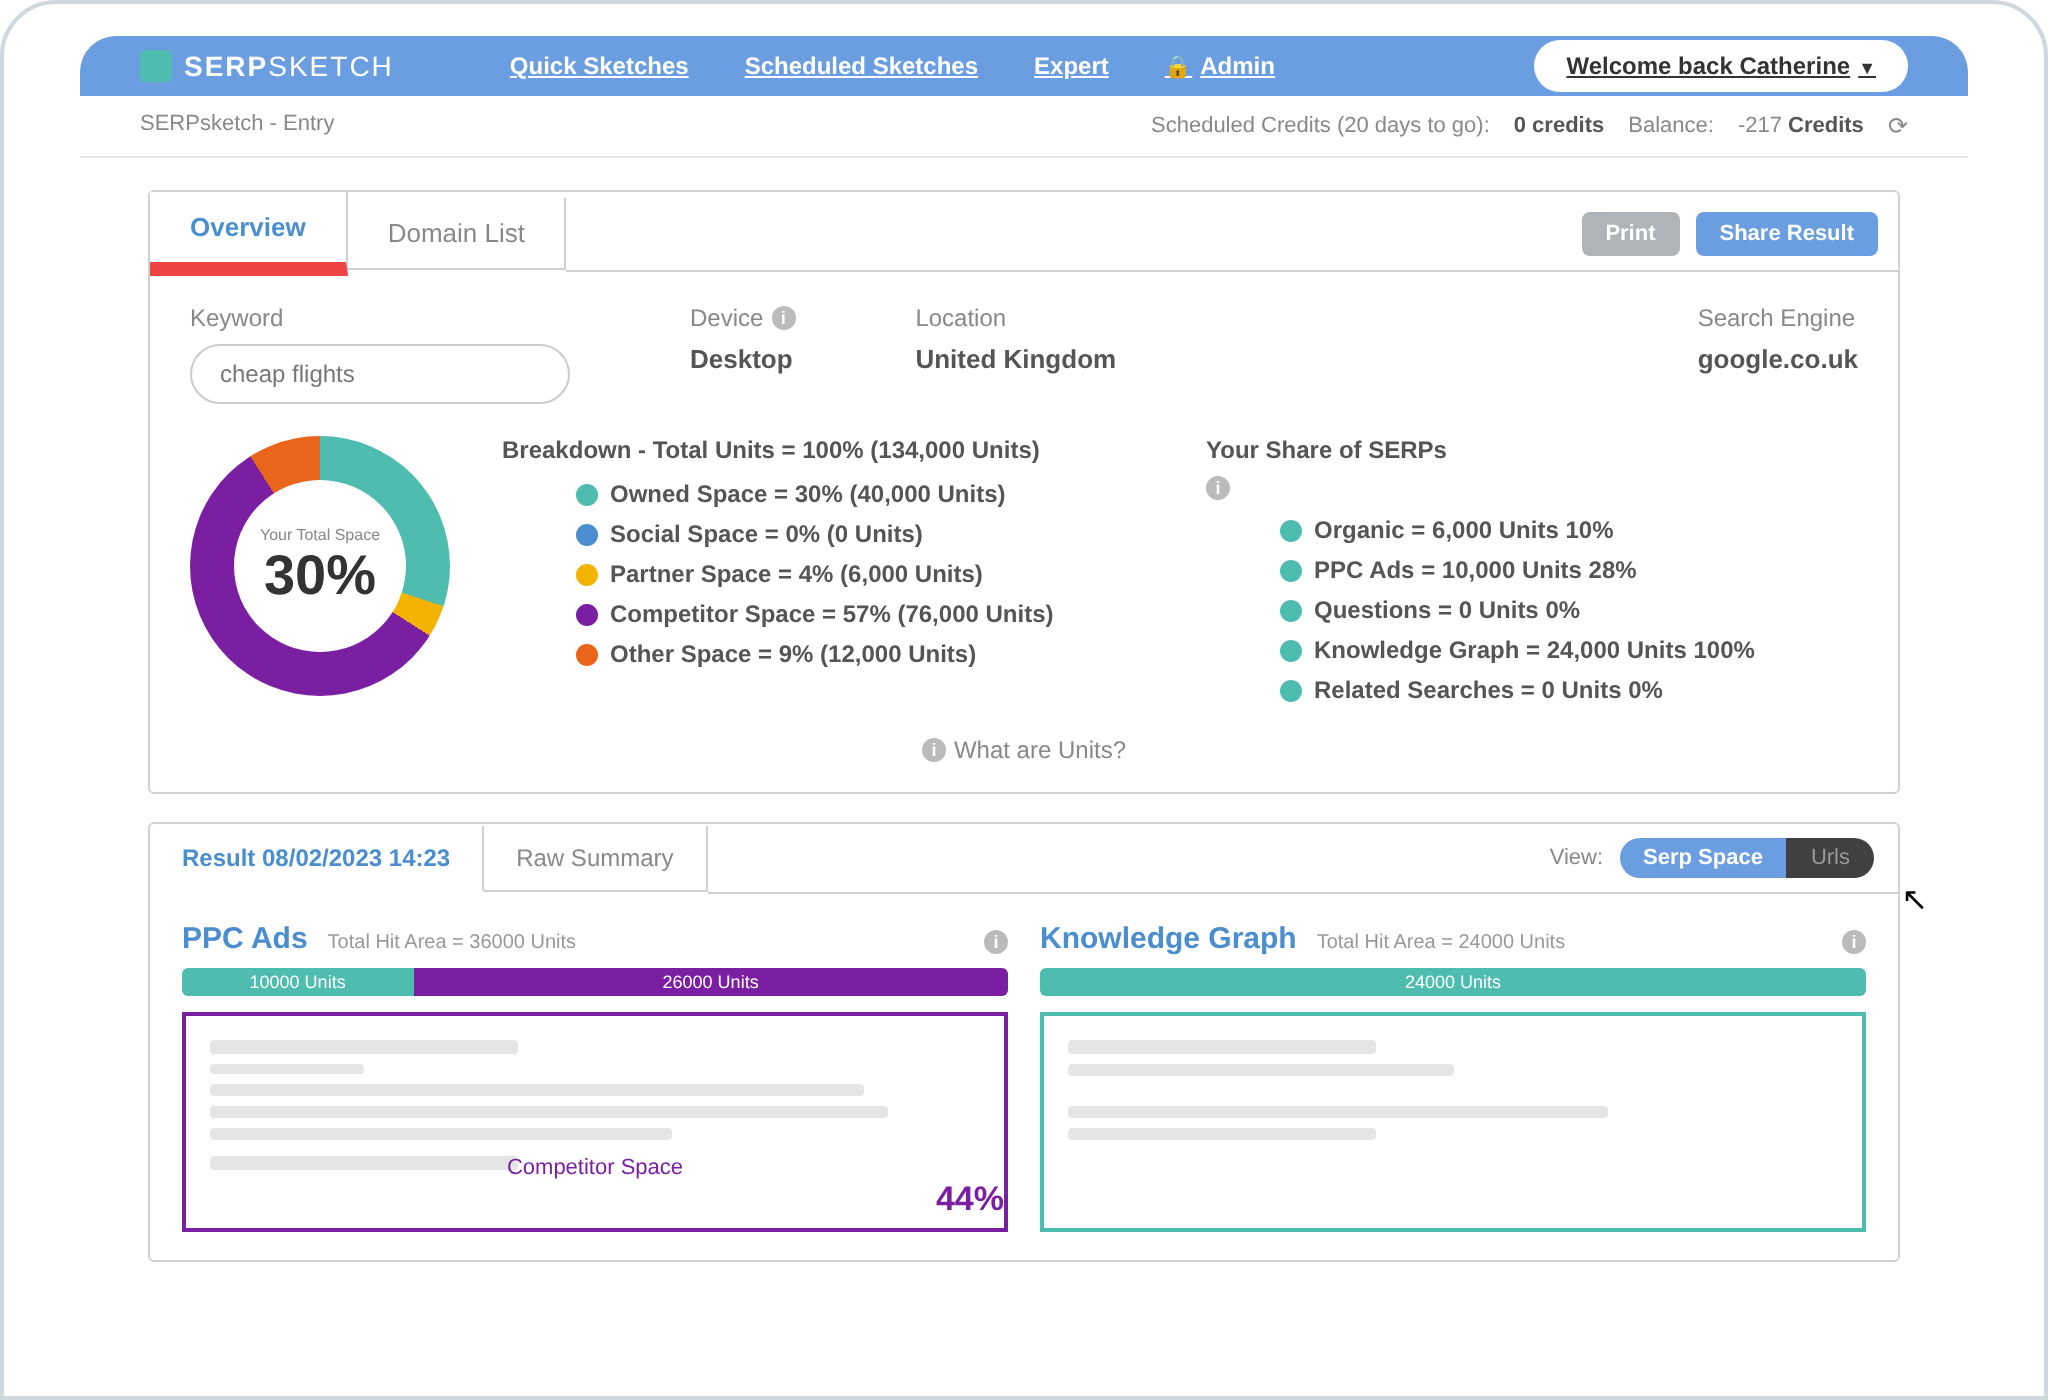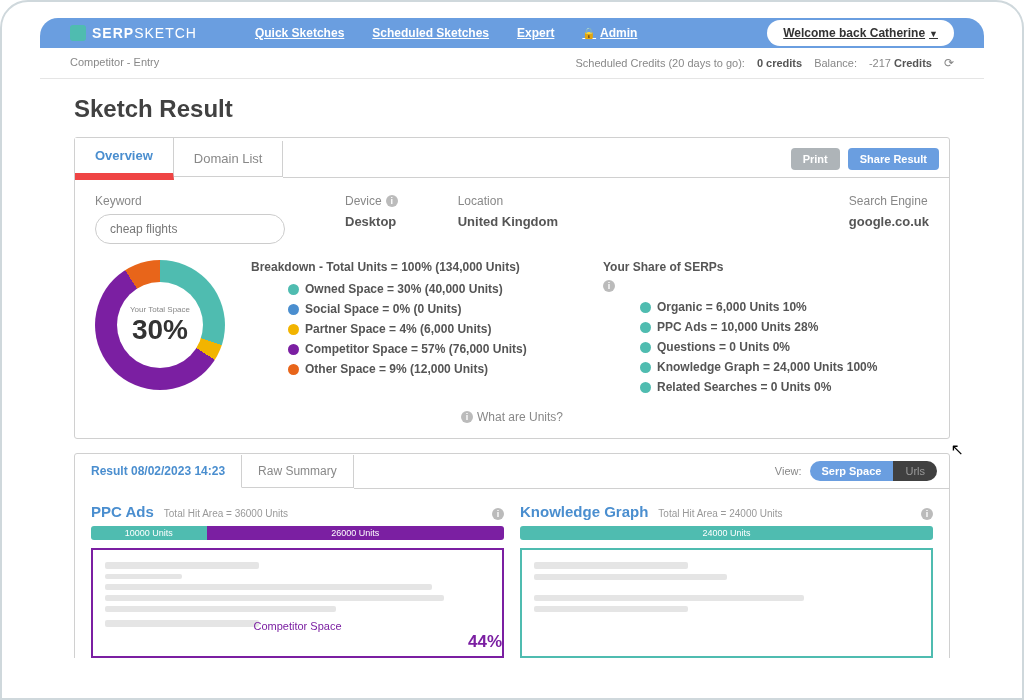--- a/index.html
+++ b/index.html
@@ -119,32 +119,31 @@
             <span class="lock-icon">🔒</span>
             <span>Admin</span>
           </a>
       </div>
       <div class="welcome-pill">
         <span>Welcome back Catherine</span><span class="caret">▼</span>
       </div>
     </div>
 
     <div class="subbar">
-      <div>Competitor - Entry</div>
+      <div>SERPsketch - Entry</div>
       <div class="right">
         <span>Scheduled Credits (20 days to go):</span>
         <span class="bold">0 credits</span>
         <span>Balance:</span>
         <span><span class="neg">-217</span> <span class="bold">Credits</span></span>
         <span class="refresh-icon">⟳</span>
       </div>
     </div>
 
     <div class="content">
-      <h1>Sketch Result</h1>
 
       <div class="card">
         <div class="tabbar">
           <div class="tab active">Overview</div>
           <div class="tab">Domain List</div>
           <div class="tabbar-spacer"></div>
           <div class="tabbar-actions">
             <button class="btn btn-gray">Print</button>
             <button class="btn btn-blue">Share Result</button>
           </div>

